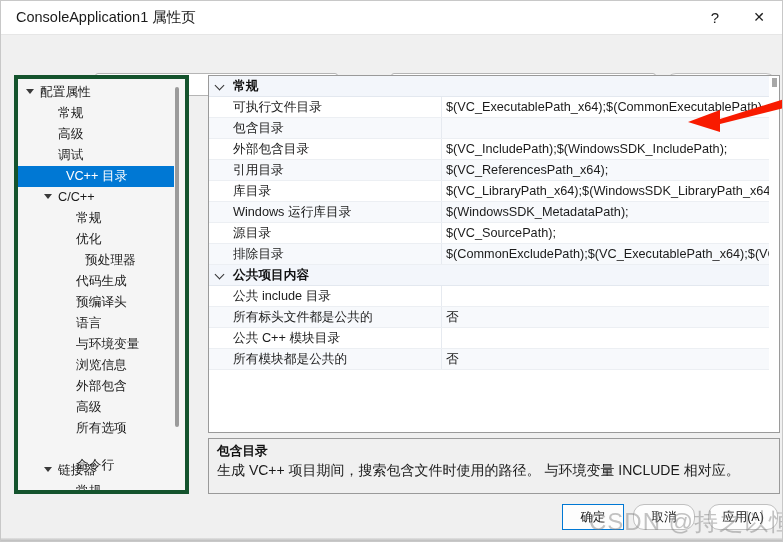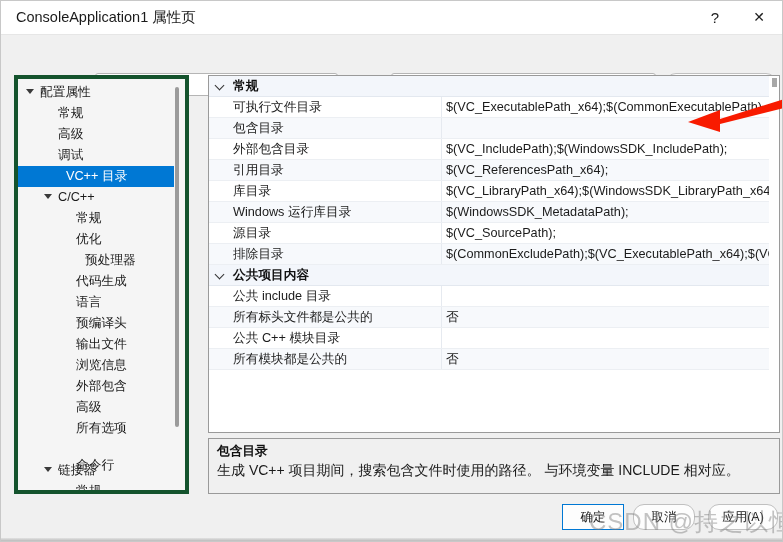--- a/index.html
+++ b/index.html
@@ -353,27 +353,27 @@
         <div class="treeitem">
           <span style="position: absolute; left: 58px; top: 0px;">优化</span>
         </div>
         <div class="treeitem">
           <span style="position: absolute; left: 58px; top: 0px; margin-left: 9px;">预处理器</span>
         </div>
         <div class="treeitem">
           <span style="position: absolute; left: 58px; top: 0px;">代码生成</span>
         </div>
         <div class="treeitem">
+          <span style="position: absolute; left: 58px; top: 0px;">预编译头</span>
+        </div>
+        <div class="treeitem">
           <span style="position: absolute; left: 58px; top: 0px;">语言</span>
         </div>
         <div class="treeitem">
-          <span style="position: absolute; left: 58px; top: 0px;">预编译头</span>
-        </div>
-        <div class="treeitem">
-          <span style="position: absolute; left: 58px; top: 0px;">输出文件</span>
+          <span style="position: absolute; left: 58px; top: 0px;">与环境变量</span>
         </div>
         <div class="treeitem">
           <span style="position: absolute; left: 58px; top: 0px;">浏览信息</span>
         </div>
         <div class="treeitem">
           <span style="position: absolute; left: 58px; top: 0px;">外部包含</span>
         </div>
         <div class="treeitem">
           <span style="position: absolute; left: 58px; top: 0px;">高级</span>
         </div>

